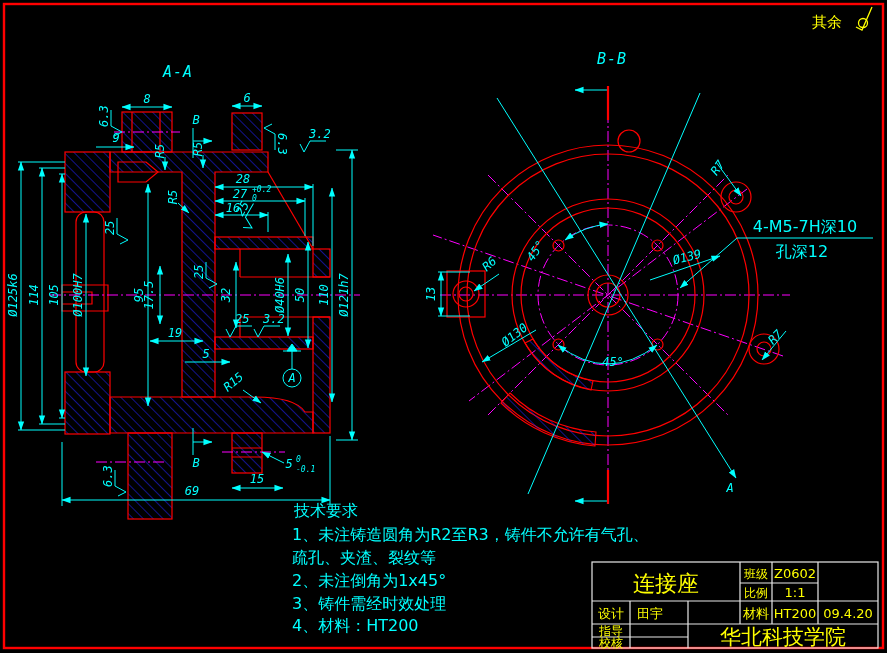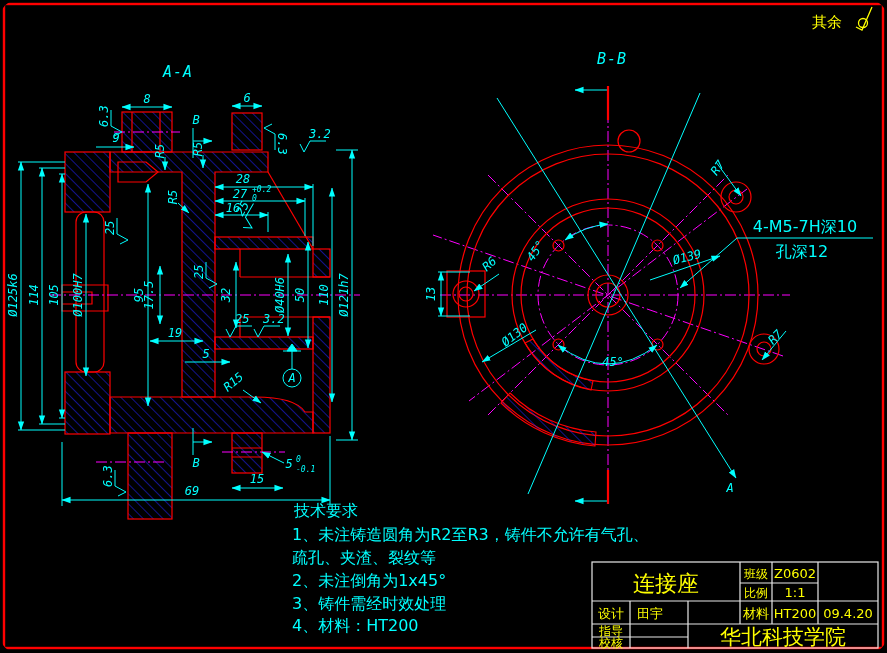--- a/index.html
+++ b/index.html
@@ -1,16 +1,16 @@
 <!DOCTYPE html>
 <html><head>
 <meta charset="utf-8">
 <style>
   html,body{margin:0;padding:0;background:#000;}
-  .wrap{position:relative;width:887px;height:653px;background:#000;overflow:hidden;border-radius:18px;}
+  .wrap{position:relative;width:887px;height:653px;background:#000;overflow:hidden;}
   svg{display:block;}
   text{font-family:"DejaVu Sans Mono","Liberation Mono",monospace;}
   .dim{fill:#00ffff;font-size:12px;font-style:italic;}
   .ctr{text-anchor:middle;}
   .tol{fill:#00ffff;font-size:8px;font-style:italic;}
   .ttl{fill:#00ffff;font-size:15px;font-style:italic;letter-spacing:1px;}
   .cn{fill:#00ffff;font-size:16px;font-family:"DejaVu Sans","Liberation Sans",sans-serif;}
   .yel{fill:#ffff00;font-family:"DejaVu Sans","Liberation Sans",sans-serif;}
   .redl{stroke:#ff0000;fill:none;stroke-width:1.2;}
   .cyl{stroke:#00ffff;fill:none;stroke-width:1;}

